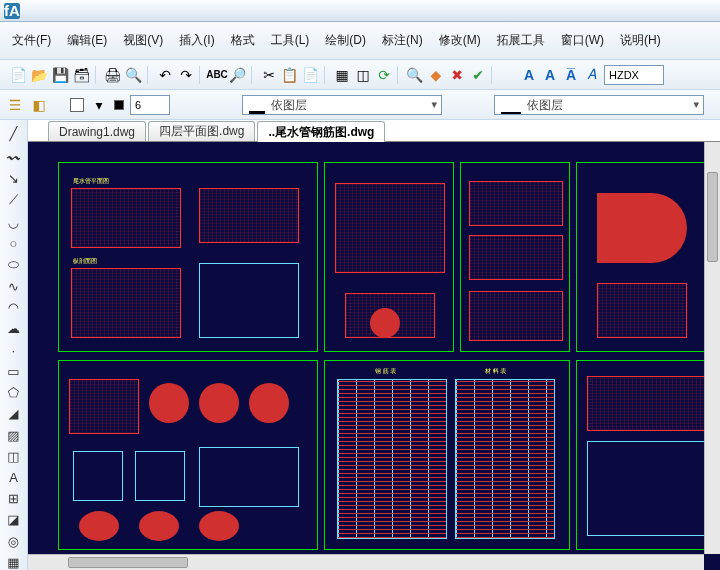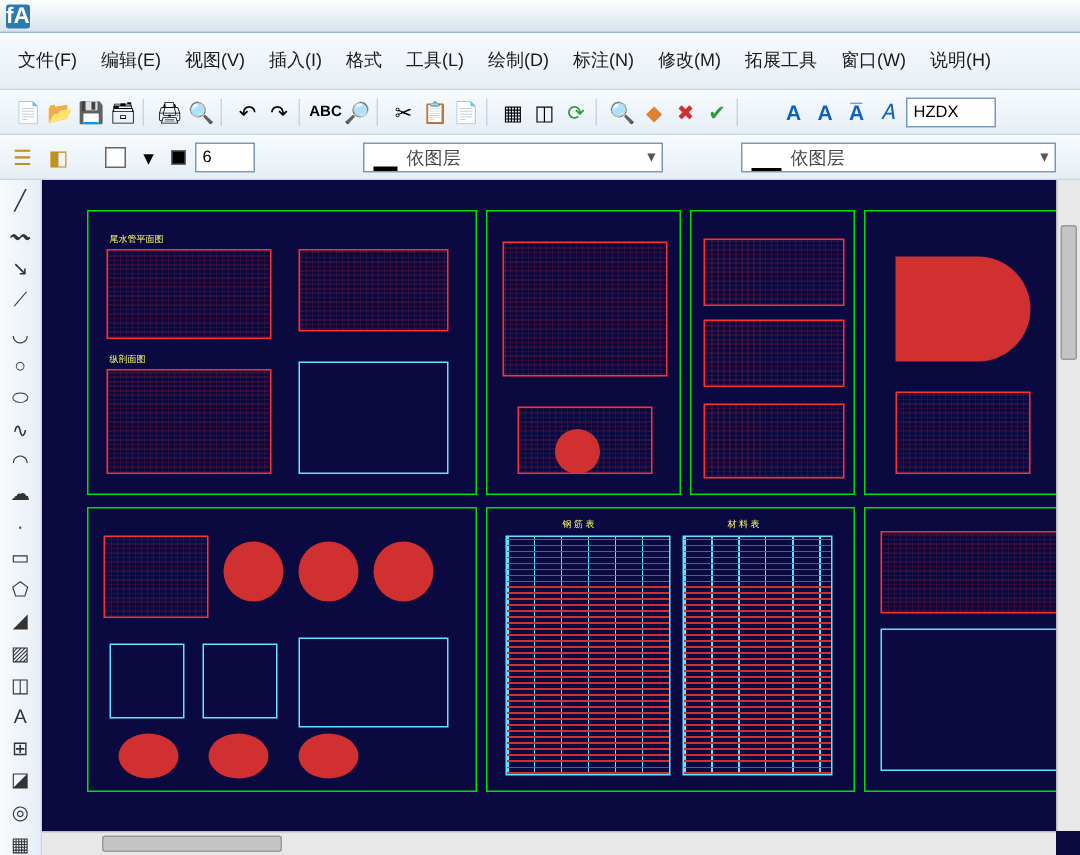--- a/index.html
+++ b/index.html
@@ -141,20 +141,31 @@
     <div class="ti">▨</div>
     <div class="ti">◫</div>
     <div class="ti">A</div>
     <div class="ti">⊞</div>
     <div class="ti">◪</div>
     <div class="ti">◎</div>
     <div class="ti">▦</div>
   </div>
 
   <div class="docarea">
+    <div class="tabs">
+      <div class="tab">
+          <span>Drawing1.dwg</span>
+        </div>
+      <div class="tab">
+          <span>四层平面图.dwg</span>
+        </div>
+      <div class="tab active">
+          <span>..尾水管钢筋图.dwg</span>
+        </div>
+    </div>
 
     <div class="canvas">
 
       <div class="frame" style="left:30px;top:20px;width:260px;height:190px">
         <div class="inner" style="left:12px;top:25px;width:110px;height:60px"></div>
         <div class="inner" style="left:140px;top:25px;width:100px;height:55px"></div>
         <div class="inner" style="left:12px;top:105px;width:110px;height:70px"></div>
         <div class="cyln" style="left:140px;top:100px;width:100px;height:75px"></div>
         <div class="lbl" style="left:14px;top:14px">尾水管平面图</div>
         <div class="lbl" style="left:14px;top:94px">纵剖面图</div>

